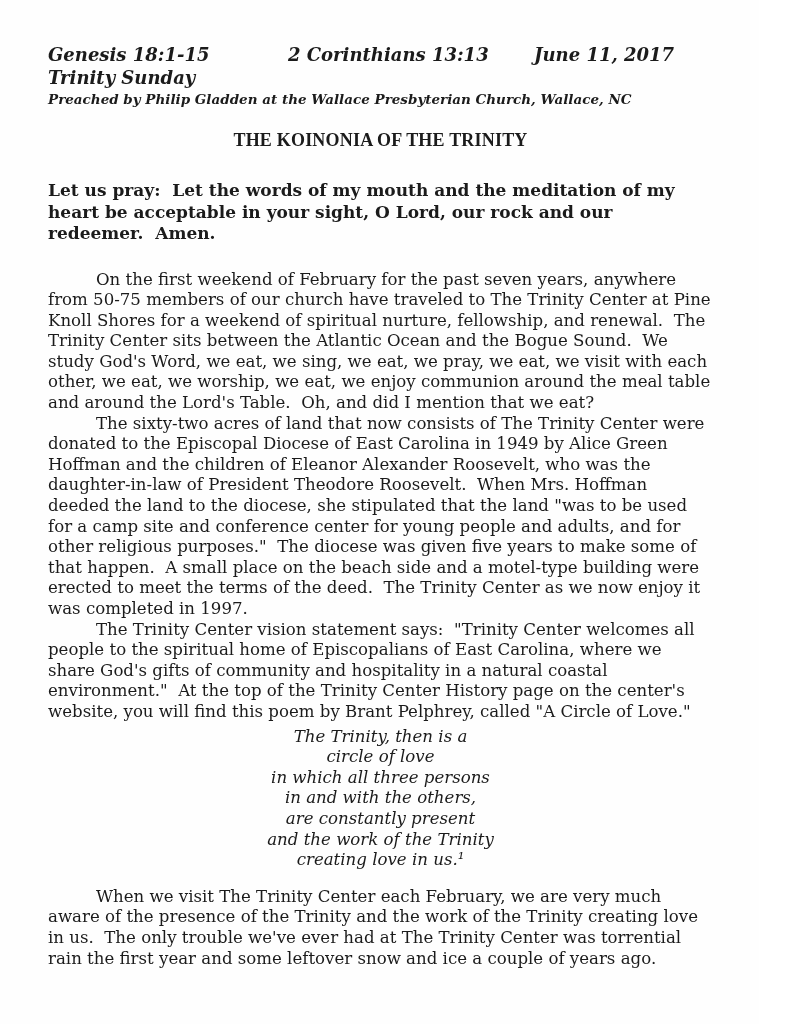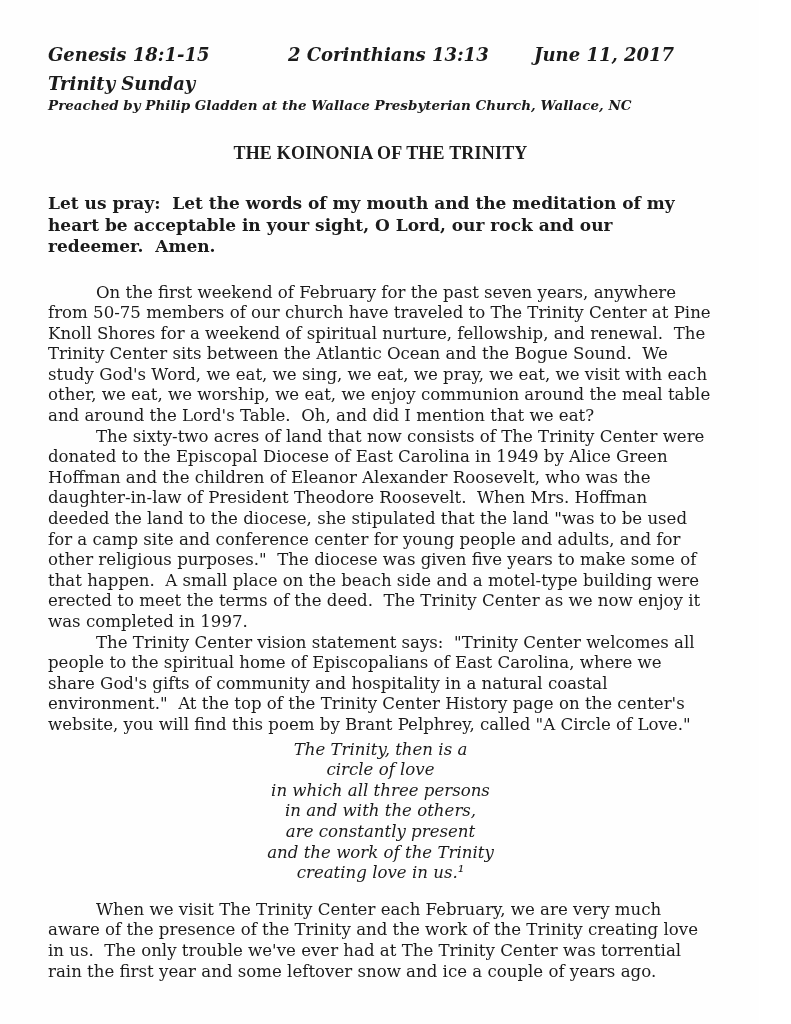--- a/index.html
+++ b/index.html
@@ -23,33 +23,33 @@
     height: 22px;
     font-size: 18px;
     font-weight: bold;
     font-style: italic;
     white-space: nowrap;
   }
   .header-line-1 .slot-1 { position: absolute; left: 0; }
   .header-line-1 .slot-2 { position: absolute; left: 240px; }
   .header-line-1 .slot-3 { position: absolute; left: 486px; }
   .header-line-2 {
-    margin-top: 7px;
+    margin-top: 1px;
     font-size: 18px;
     font-weight: bold;
     font-style: italic;
   }
   .header-line-3 {
     margin-top: 3px;
     font-size: 13.5px;
     font-weight: bold;
     font-style: italic;
   }
   .doc-title {
-    margin-top: 30px;
+    margin-top: 23px;
     text-align: center;
     font-family: "Liberation Serif", serif;
     font-size: 18px;
     font-weight: bold;
     letter-spacing: 0.2px;
   }
   .prayer {
     margin-top: 29px;
     font-size: 17px;
     font-weight: bold;

